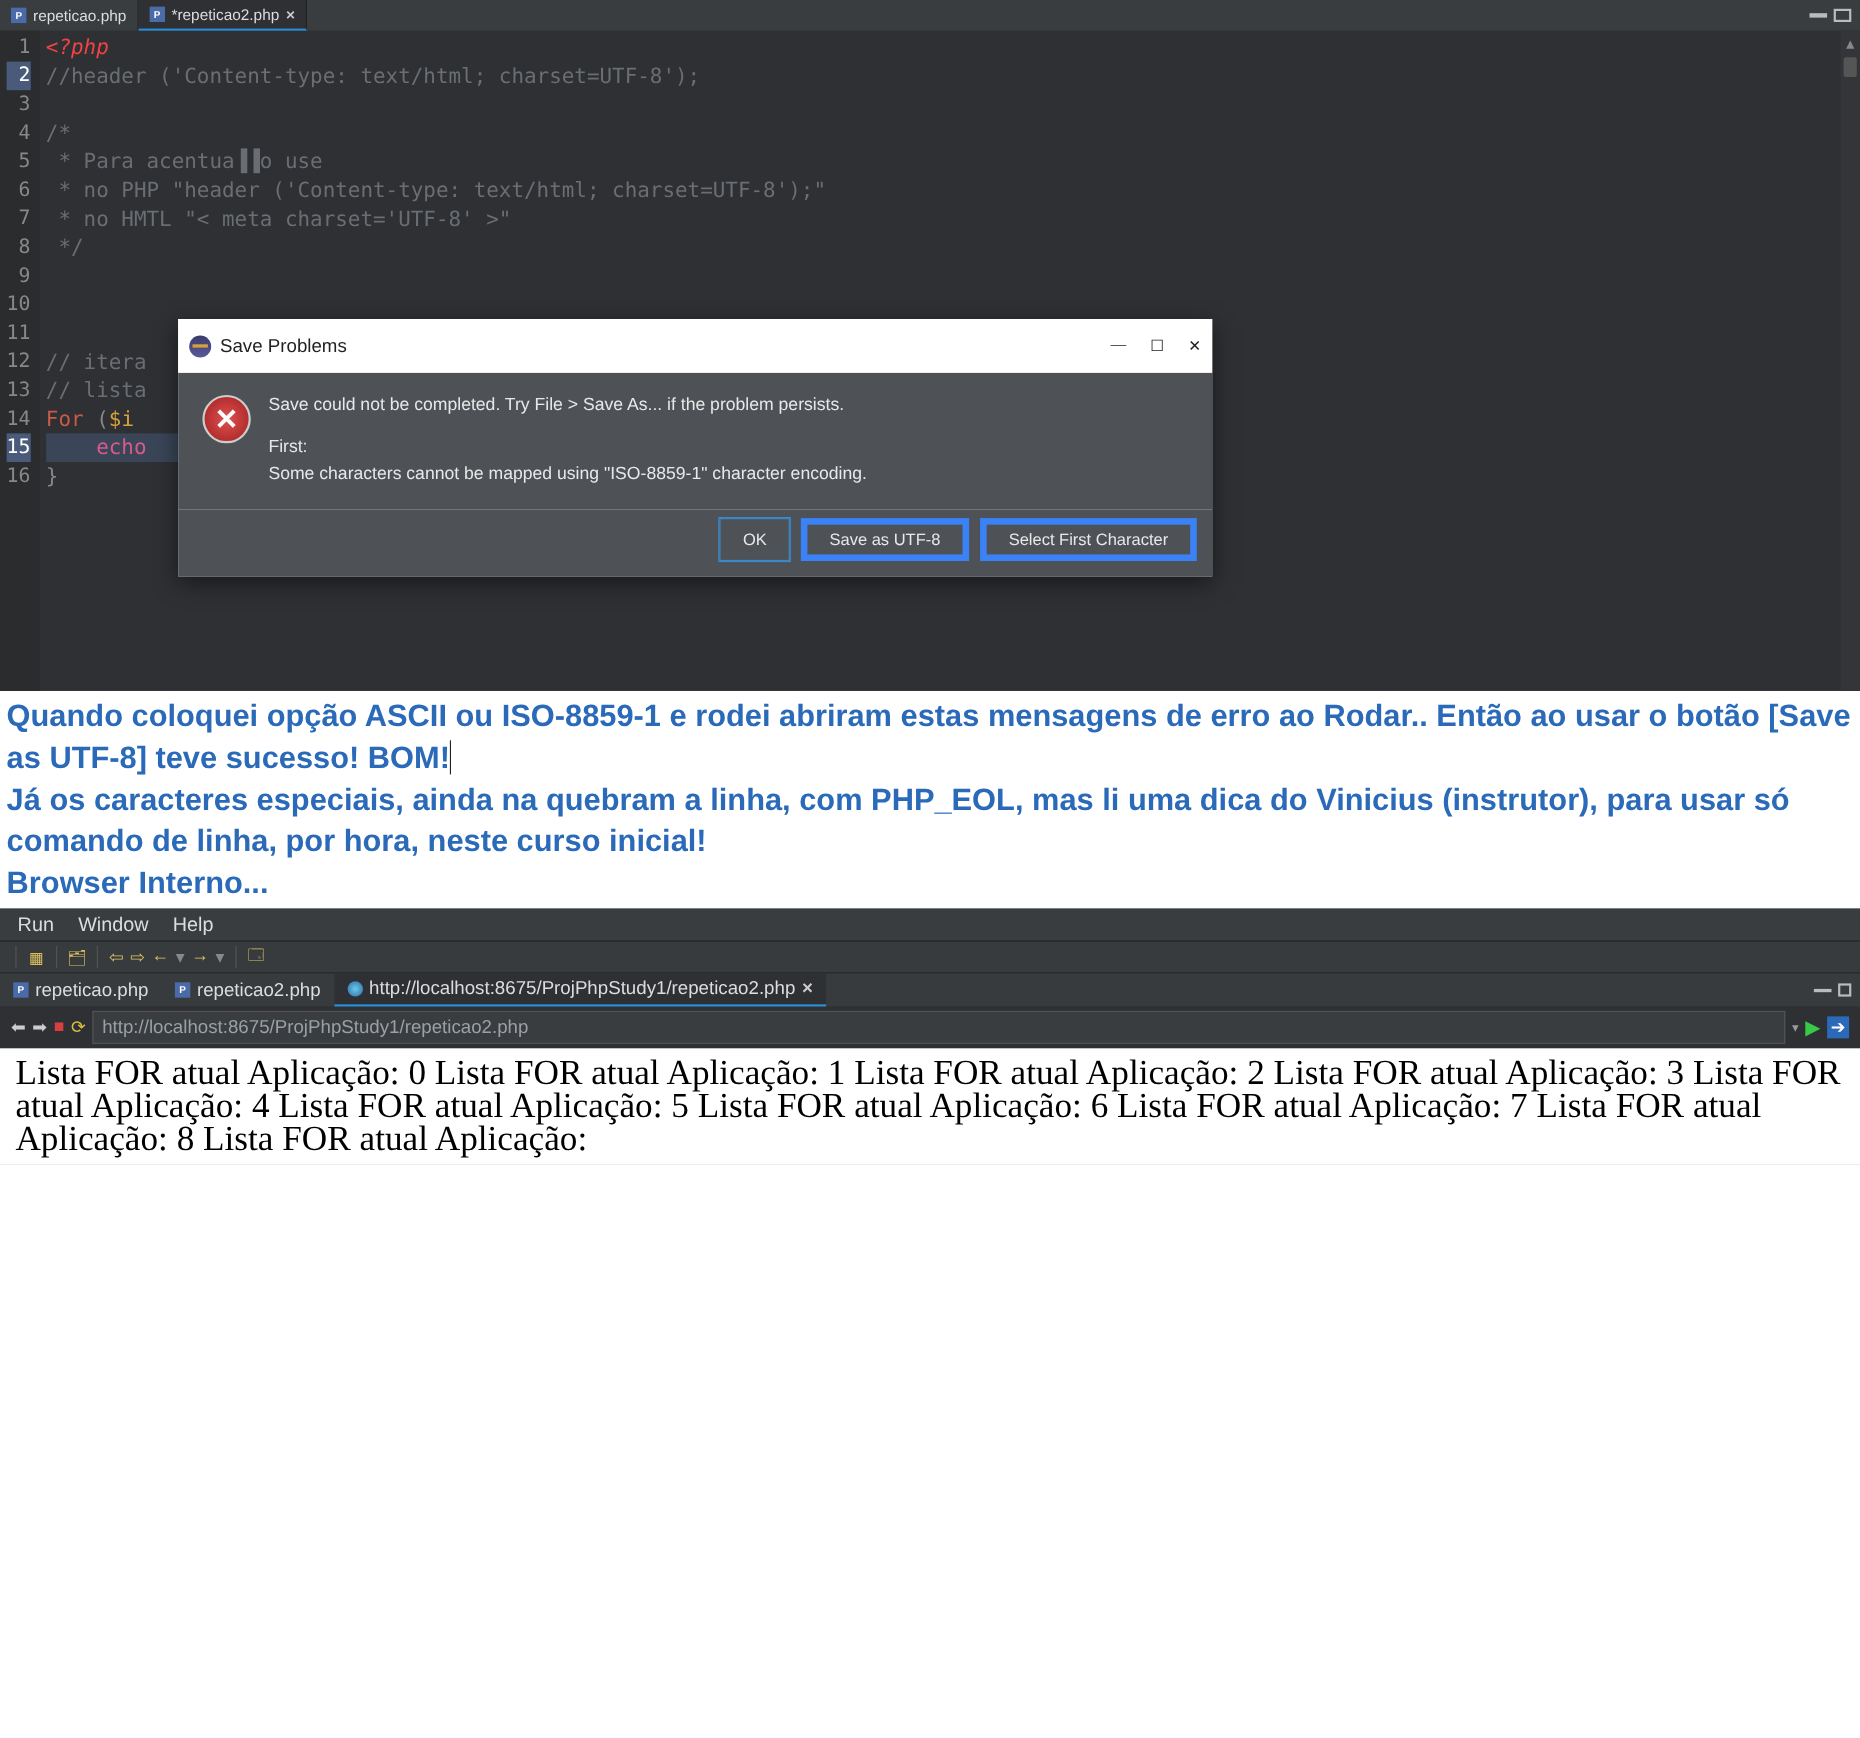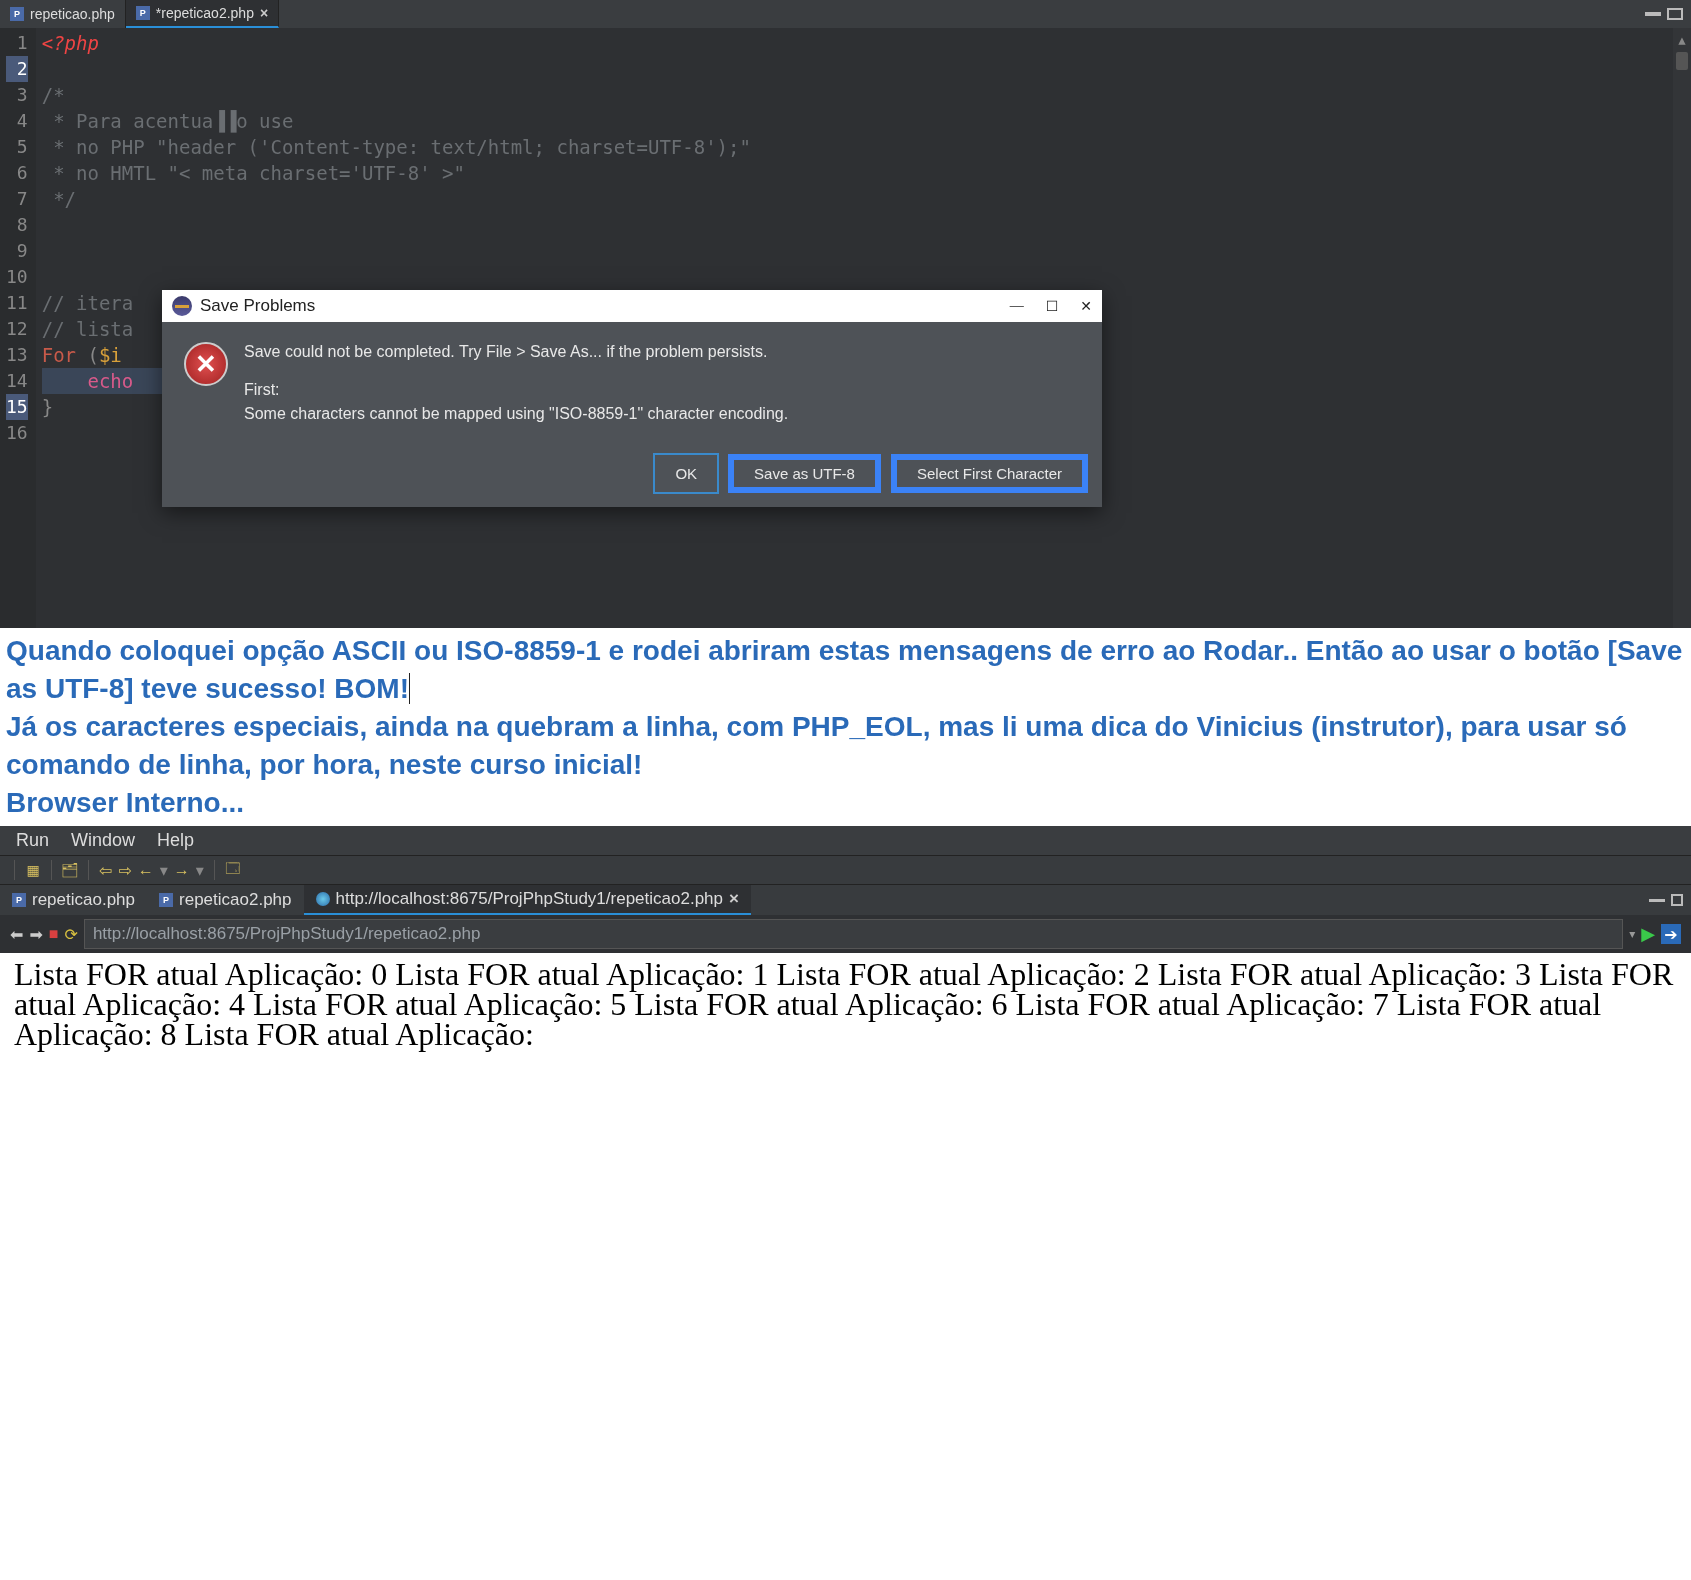--- a/index.html
+++ b/index.html
@@ -27,21 +27,21 @@
 .tok-comment { color: #6a6e72; }
 .tok-kw { color: #c85a4a; }
 .tok-var { color: #d8a03a; }
 .tok-func { color: #d85a8a; }
 .code .hl { background: #3a4658; display: inline-block; width: 100%; }
 .scroll-track { position: absolute; right: 0; top: 0; width: 18px; bottom: 0; background: #333538; }
 .scroll-thumb { width: 12px; margin: 2px auto; height: 18px; background: #555; border-radius: 2px; }
 
 
 .dialog { position: absolute; left: 162px; top: 290px; width: 940px; background: #fff; box-shadow: 0 6px 20px rgba(0,0,0,.5); }
-.dialog-titlebar { display: flex; align-items: center; height: 32px; background: #fff; color: #222; padding: 0 10px; }
+.dialog-titlebar { display: flex; align-items: center; height: 49px; background: #fff; color: #222; padding: 0 10px; }
 .ecl-icon { width: 20px; height: 20px; border-radius: 50%; background: linear-gradient(#3a3a6a,#5a5a9a); display: inline-flex; align-items: center; justify-content: center; margin-right: 8px; }
 .ecl-stripe { width: 14px; height: 3px; background: #d8a03a; }
 .dialog-title { font-size: 17px; }
 .dlg-winctl { margin-left: auto; display: flex; gap: 22px; }
 .dlg-winctl span { font-family: "Segoe UI Symbol"; font-size: 14px; cursor: pointer; }
 .dialog-body { background: #4e5257; color: #e8e8e8; padding: 18px 22px 20px 22px; display: flex; gap: 16px; font-size: 16px; line-height: 24px; }
 .err-icon { width: 44px; height: 44px; border-radius: 50%; background: radial-gradient(#e05050,#a02020); border: 2px solid #ccc; display: flex; align-items: center; justify-content: center; flex-shrink: 0; margin-top: 2px; }
 .err-x { color: #fff; font-size: 26px; font-weight: bold; }
 .dialog-msg p { margin-bottom: 14px; }
 .dialog-buttons { background: #4e5257; display: flex; justify-content: flex-end; gap: 10px; padding: 8px 14px 14px; }
@@ -111,20 +111,21 @@
       <div>10</div>
       <div>11</div>
       <div>12</div>
       <div>13</div>
       <div>14</div>
       <div class="current">15</div>
       <div>16</div>
     </div>
     <div class="code">
       <div class="line"><span class="tok-tag">&lt;?php</span></div>
+      <div class="line"><span class="tok-comment">//header ('Content-type: text/html; charset=UTF-8');</span></div>
       <div class="line"></div>
       <div class="line"><span class="tok-comment">/*</span></div>
       <div class="line"><span class="tok-comment"> * Para acentua▐▐o use</span></div>
       <div class="line"><span class="tok-comment"> * no PHP "header ('Content-type: text/html; charset=UTF-8');"</span></div>
       <div class="line"><span class="tok-comment"> * no HMTL "&lt; meta charset='UTF-8' &gt;"</span></div>
       <div class="line"><span class="tok-comment"> */</span></div>
       <div class="line"></div>
       <div class="line"></div>
       <div class="line"></div>
       <div class="line"><span class="tok-comment">// itera</span></div>

